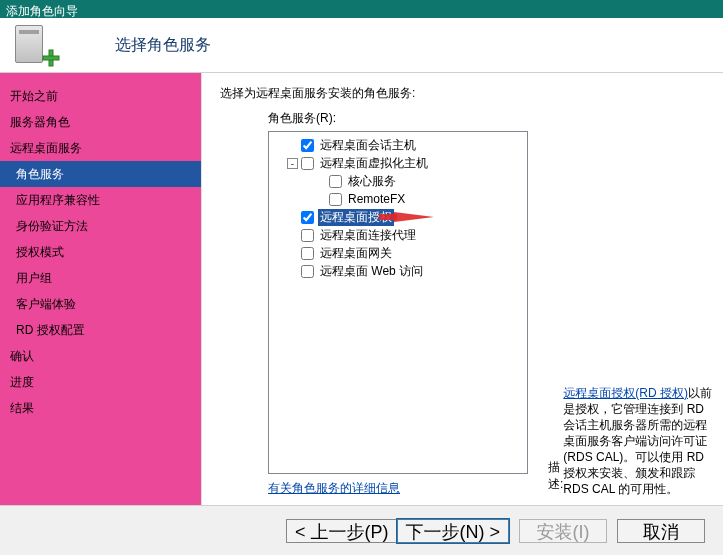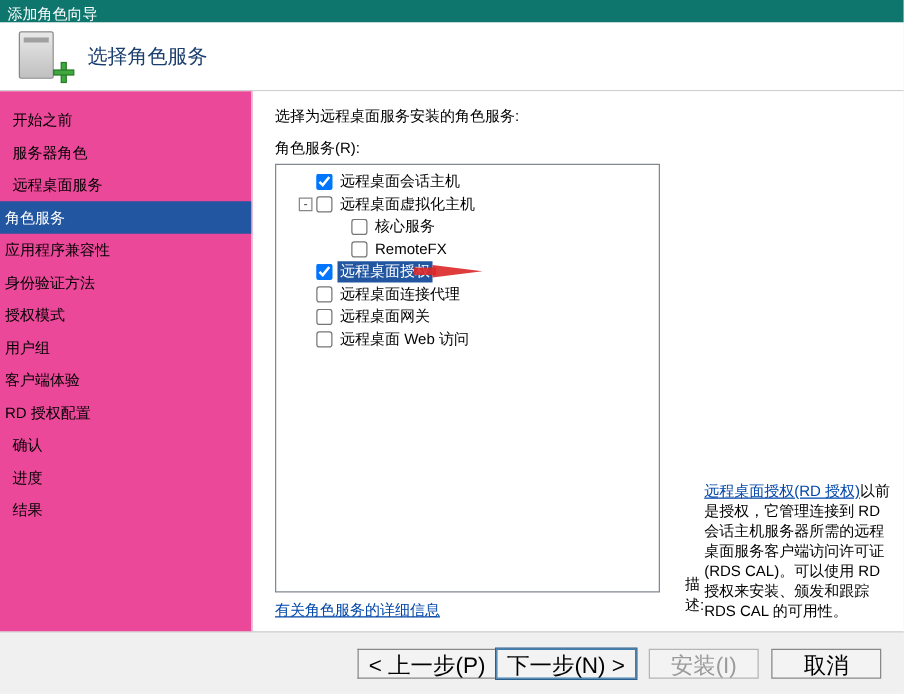--- a/index.html
+++ b/index.html
@@ -6,32 +6,32 @@
     body { font-family: "Microsoft YaHei", "SimSun", Tahoma, sans-serif; font-size: 12px; background: #f0f0f0; width: 723px; height: 555px; overflow: hidden; }
     
     .title-bar { background: #0f766e; color: #fff; padding: 3px 6px; font-size: 12px; height: 18px; }
     
     .header-area { background: #fff; border-bottom: 1px solid #d0d0d0; padding: 10px 15px; display: flex; align-items: center; height: 55px; }
     .header-icon { width: 40px; height: 40px; position: relative; margin-right: 15px; }
     .server-icon { width: 28px; height: 38px; background: linear-gradient(to bottom, #e8e8e8, #c0c0c0); border: 1px solid #888; border-radius: 2px; position: relative; }
     .server-icon::before { content: ""; position: absolute; top: 4px; left: 3px; right: 3px; height: 4px; background: #a0a0a0; }
     .plus-icon { position: absolute; bottom: -2px; right: -5px; width: 18px; height: 18px; }
     .plus-icon svg { display: block; }
-    .header-title { font-size: 16px; color: #1a3e6e; }
+    .header-title { font-size: 16px; color: #1a3e6e; margin-left: 45px; }
     
     .main-body { display: flex; height: 432px; background: #fff; }
     
     .sidebar { width: 202px; background: #ec4899; padding-top: 10px; border-right: 1px solid #e0e0e0; }
     .nav-item { padding: 4px 10px; color: #000; cursor: pointer; line-height: 18px; }
-    .nav-item.indent1 { padding-left: 4px; }
+    .nav-item.indent1 { padding-left: 16px; }
     .nav-item.selected { background: #2256a0; color: #fff; }
     
     .content { flex: 1; padding: 12px 10px 8px 18px; display: flex; flex-direction: column; }
     .content-label { margin-bottom: 8px; }
-    .content-row { display: flex; gap: 20px; flex: 1; min-height: 0; }
+    .content-row { display: flex; gap: 20px; flex: 1; min-height: 0; margin-left: 48px; }
     
     .left-col { display: flex; flex-direction: column; flex: 1; min-width: 0; }
     .col-head { margin-bottom: 4px; }
     .tree-box { flex: 1; border: 1px solid #828790; background: #fff; padding: 4px; overflow: auto; }
     .tree-node { display: flex; align-items: center; height: 18px; white-space: nowrap; }
     .tree-node .expander { width: 11px; height: 11px; border: 1px solid #888; text-align: center; line-height: 9px; font-size: 10px; margin-right: 3px; color: #444; background: #fff; cursor: pointer; }
     .tree-node .spacer { display: inline-block; }
     .tree-node input[type=checkbox] { margin-right: 4px; width: 13px; height: 13px; }
     .tree-node .node-label { padding: 0 2px; }
     .tree-node .node-label.sel { background: #2256a0; color: #fff; position: relative; }

